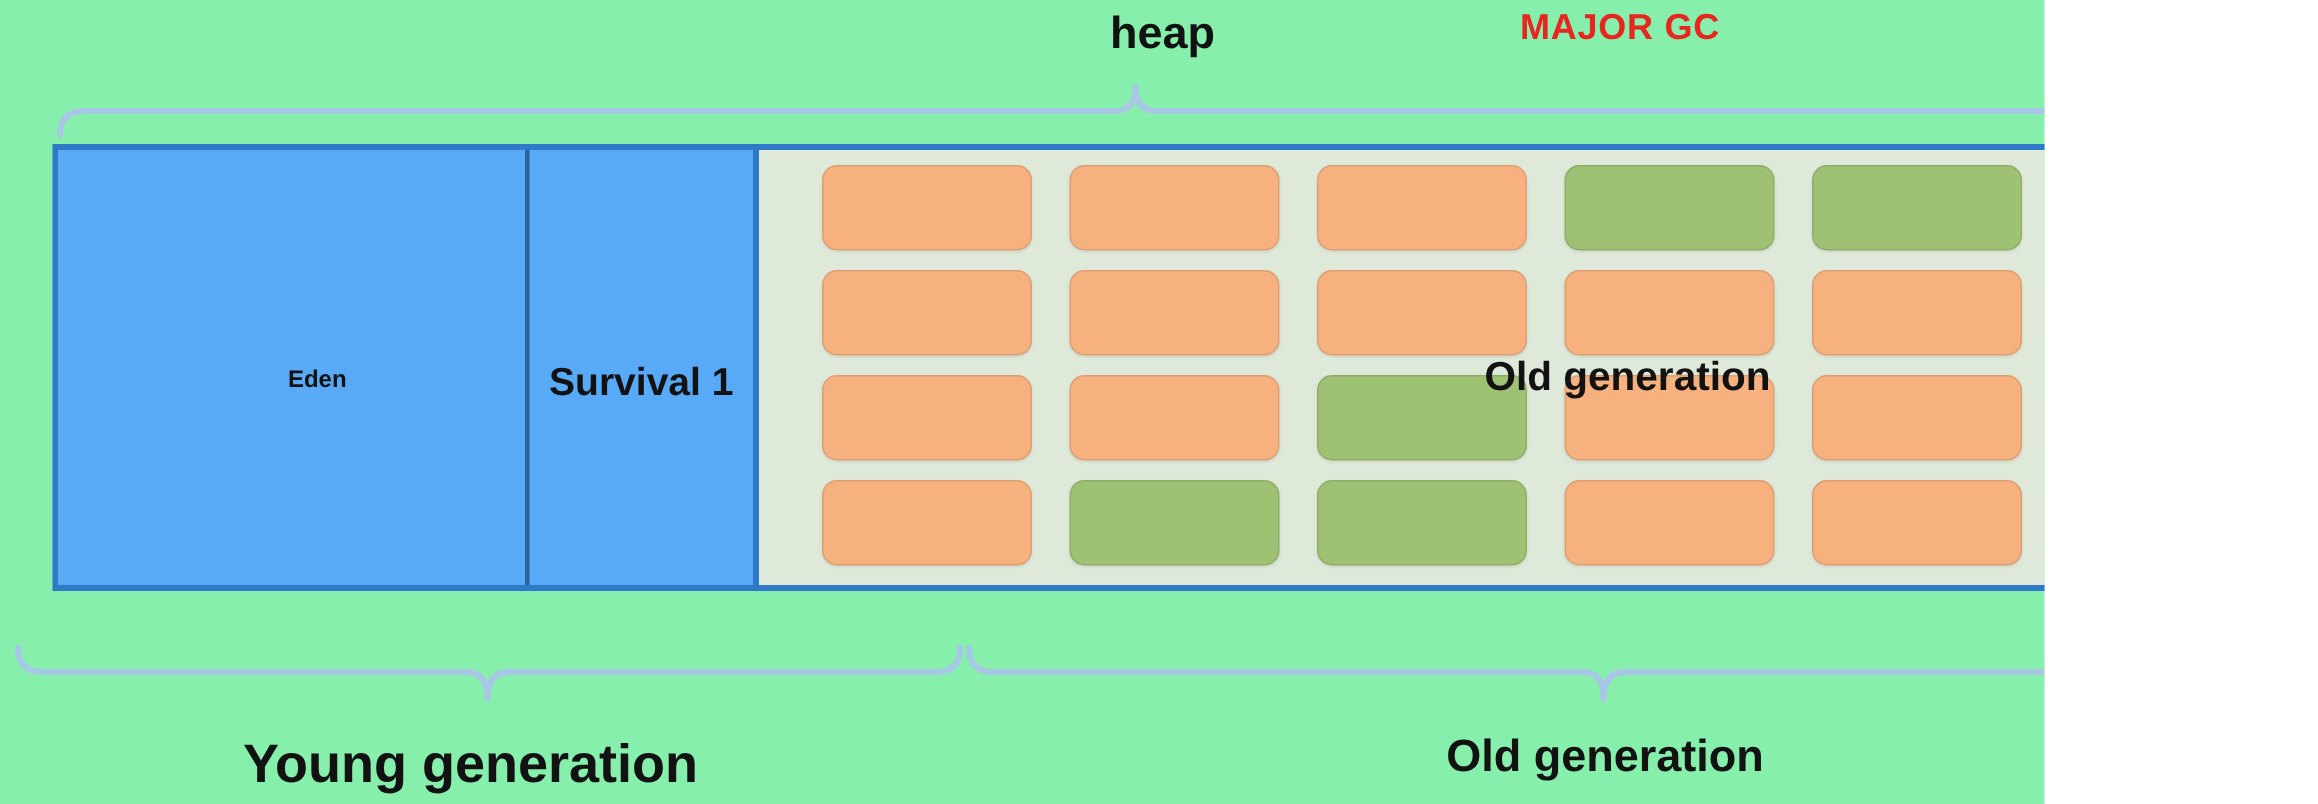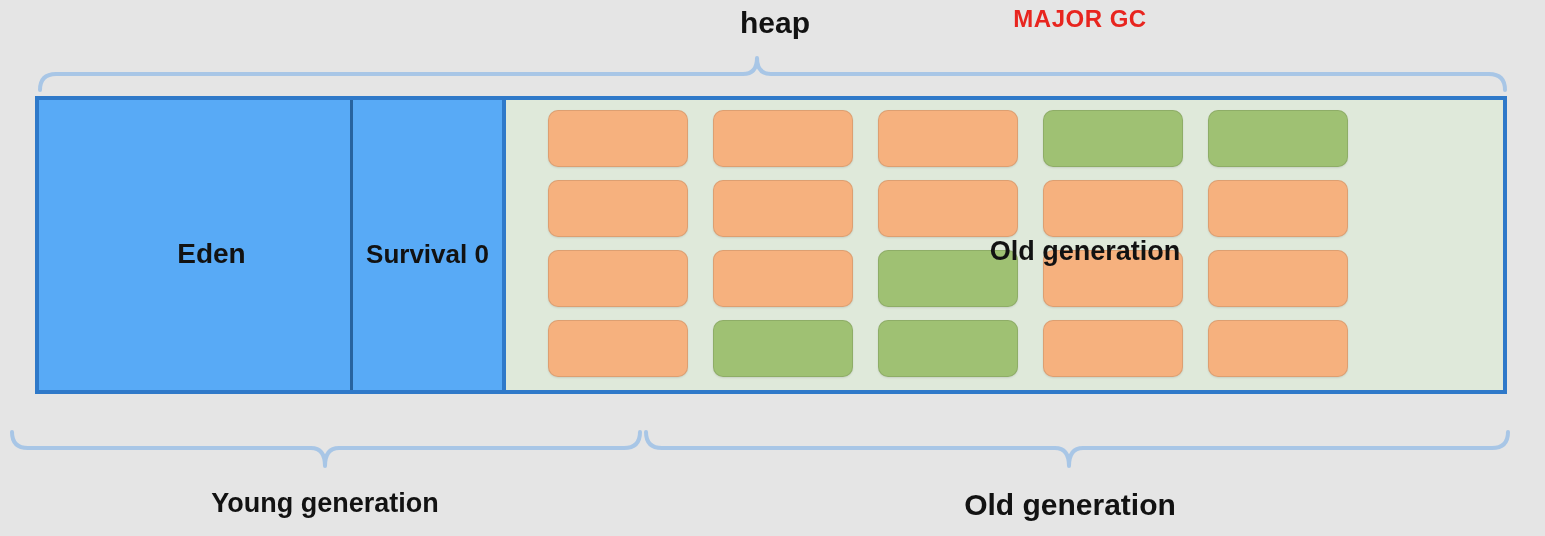--- a/index.html
+++ b/index.html
@@ -1,34 +1,34 @@
 <!DOCTYPE html>
 <html style="--young-blue: #58aaf6; --box-border: #2f79c9; --divider: #27639f; --old-bg: #dfe9da; --block-orange: #f6b17e; --block-green: #9fc173; --brace: #a8c6e6; --major-gc-red: #e8251f; --label-text: #121212;"><head>
 <meta charset="utf-8">
 <style>
   html, body { margin: 0; padding: 0; background: #ffffff; }
   .stage {
     position: relative;
-    width: 1545px;
+    width: 1363px;
     height: 536px;
-    background: #e5e5e5;
+    background: #86efac;
     font-family: "Liberation Sans", sans-serif;
     overflow: hidden;
   }
   .lbl {
     position: absolute;
     font-weight: 700;
     color: var(--label-text);
     text-align: center;
     white-space: nowrap;
   }
   .heap-lbl    { left: 700px; top: 6px;  width: 150px; font-size: 30px; }
   .major-gc    { left: 955px; top: 5px;  width: 250px; font-size: 24px;
                  color: var(--major-gc-red); letter-spacing: .5px; }
-  .young-lbl   { left: 175px; top: 488px; width: 300px; font-size: 27px; }
+  .young-lbl   { left: 162px; top: 488px; width: 300px; font-size: 36px; }
   .old-lbl     { left: 895px; top: 488px; width: 350px; font-size: 30px; }
   .oldgen-overlay { left: 960px; top: 236px; width: 250px; font-size: 27px; z-index: 6; }
 
   .brace { position: absolute; }
   .brace path {
     fill: none;
     stroke: var(--brace);
     stroke-width: 4;
     stroke-linecap: round;
     stroke-linejoin: round;
@@ -51,21 +51,21 @@
     justify-content: center;
     box-sizing: border-box;
   }
   .region .region-label {
     font-weight: 700;
     color: var(--label-text);
     padding-top: 18px;
     white-space: nowrap;
   }
   .region-eden { width: 311px; background: var(--young-blue); }
-  .region-eden .region-label { font-size: 28px; margin-left: 34px; }
+  .region-eden .region-label { font-size: 16px; margin-left: 34px; }
   .region-s0   { width: 152px; background: var(--young-blue);
                  border-left: 3px solid var(--divider); }
   .region-s1   { width: 141px; background: var(--young-blue);
                  border-left: 3px solid var(--divider); }
   .region-s0 .region-label, .region-s1 .region-label { font-size: 26px; }
   .region-old  {
     flex: 1;
     background: var(--old-bg);
     border-left: 4px solid var(--box-border);
     position: relative;
@@ -98,21 +98,21 @@
 
   <svg class="brace top-brace" width="1469" height="44" viewBox="0 0 1469 44">
     <path d="M2,40 Q2,24 18,24 L705,24 Q719,24 719,8 Q719,24 733,24 L1451,24 Q1467,24 1467,40"></path>
   </svg>
 
   <div class="heap-box">
     <div class="region region-eden">
       <span class="region-label">Eden</span>
     </div>
     <div class="region region-s0">
-      <span class="region-label">Survival 0</span>
+      <span class="region-label">Survival 1</span>
     </div>
     <div class="region region-old">
       <div class="blocks" id="blocks">
           <div class="block orange"></div>
           <div class="block orange"></div>
           <div class="block orange"></div>
           <div class="block green"></div>
           <div class="block green"></div>
           <div class="block orange"></div>
           <div class="block orange"></div>

